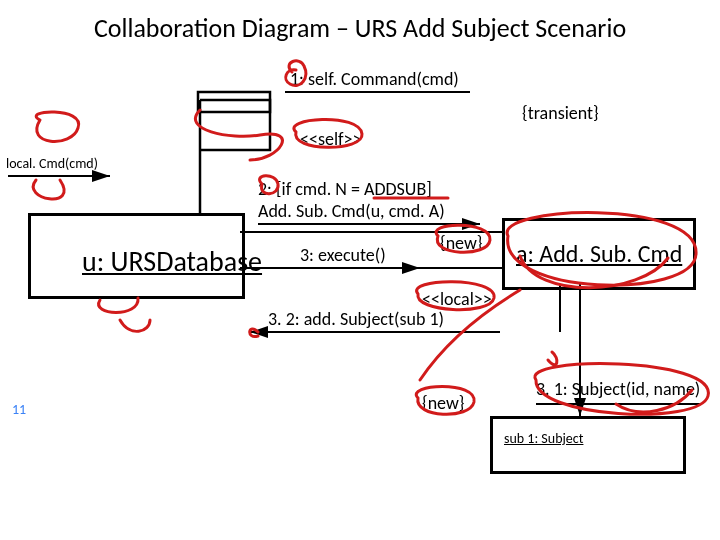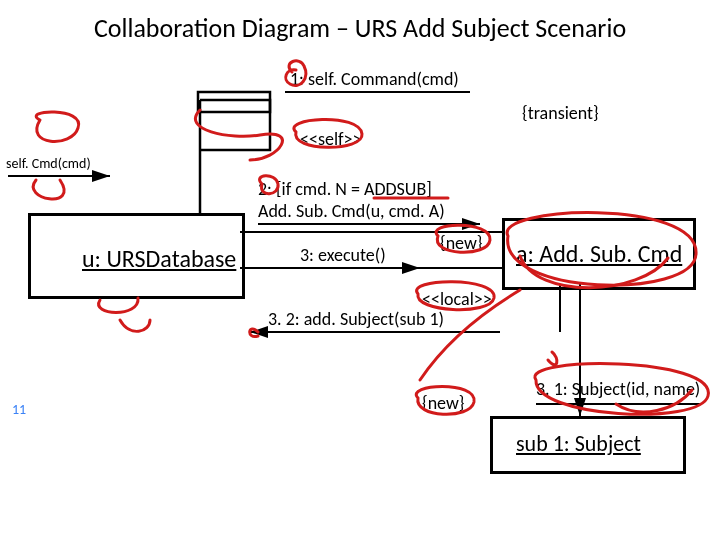--- a/index.html
+++ b/index.html
@@ -18,45 +18,45 @@
 <div class="stage">
 
   <div class="title">Collaboration Diagram – URS Add Subject Scenario</div>
 
   <div class="txt" style="left:290px;top:68px">1: self. Command(cmd)</div>
 
   <div class="txt" style="left:522px;top:102px">{transient}</div>
 
   <div class="txt" style="left:300px;top:128px">&lt;&lt;self&gt;&gt;</div>
 
-  <div class="txt small" style="left:6px;top:155px">self. Cmd(cmd)</div>
+  <div class="txt small" style="left:6px;top:155px">local. Cmd(cmd)</div>
 
   <div class="txt" style="left:258px;top:178px">2: [if cmd. N = ADDSUB]</div>
   <div class="txt" style="left:258px;top:200px">Add. Sub. Cmd(u, cmd. A)</div>
 
   <div class="box" style="left:28px;top:213px;width:211px;height:80px"></div>
-  <div class="txt ul" style="left:82px;top:244px;font-size:24px">u: URSDatabase</div>
+  <div class="txt ul" style="left:82px;top:244px;font-size:28px">u: URSDatabase</div>
 
   <div class="txt" style="left:300px;top:244px">3: execute()</div>
 
   <div class="txt" style="left:440px;top:232px">{new}</div>
 
   <div class="box" style="left:502px;top:218px;width:188px;height:66px"></div>
   <div class="txt ul" style="left:516px;top:239px;font-size:24px">a: Add. Sub. Cmd</div>
 
   <div class="txt" style="left:422px;top:288px">&lt;&lt;local&gt;&gt;</div>
 
   <div class="txt" style="left:268px;top:308px">3. 2: add. Subject(sub 1)</div>
 
   <div class="txt" style="left:422px;top:392px">{new}</div>
 
   <div class="txt" style="left:536px;top:378px">3. 1: Subject(id, name)</div>
 
   <div class="box" style="left:490px;top:416px;width:190px;height:52px"></div>
-  <div class="txt ul" style="left:516px;top:430px;font-size:22px">sub 1: Subject</div>
+  <div class="txt ul" style="left:504px;top:430px;font-size:14px">sub 1: Subject</div>
 
   <div class="slide-num">11</div>
 
   <svg width="720" height="540">
     <defs>
       <marker id="ah" markerWidth="10" markerHeight="10" refX="9" refY="3" orient="auto">
         <path d="M0,0 L9,3 L0,6 Z" fill="#000"></path>
       </marker>
     </defs>
 

